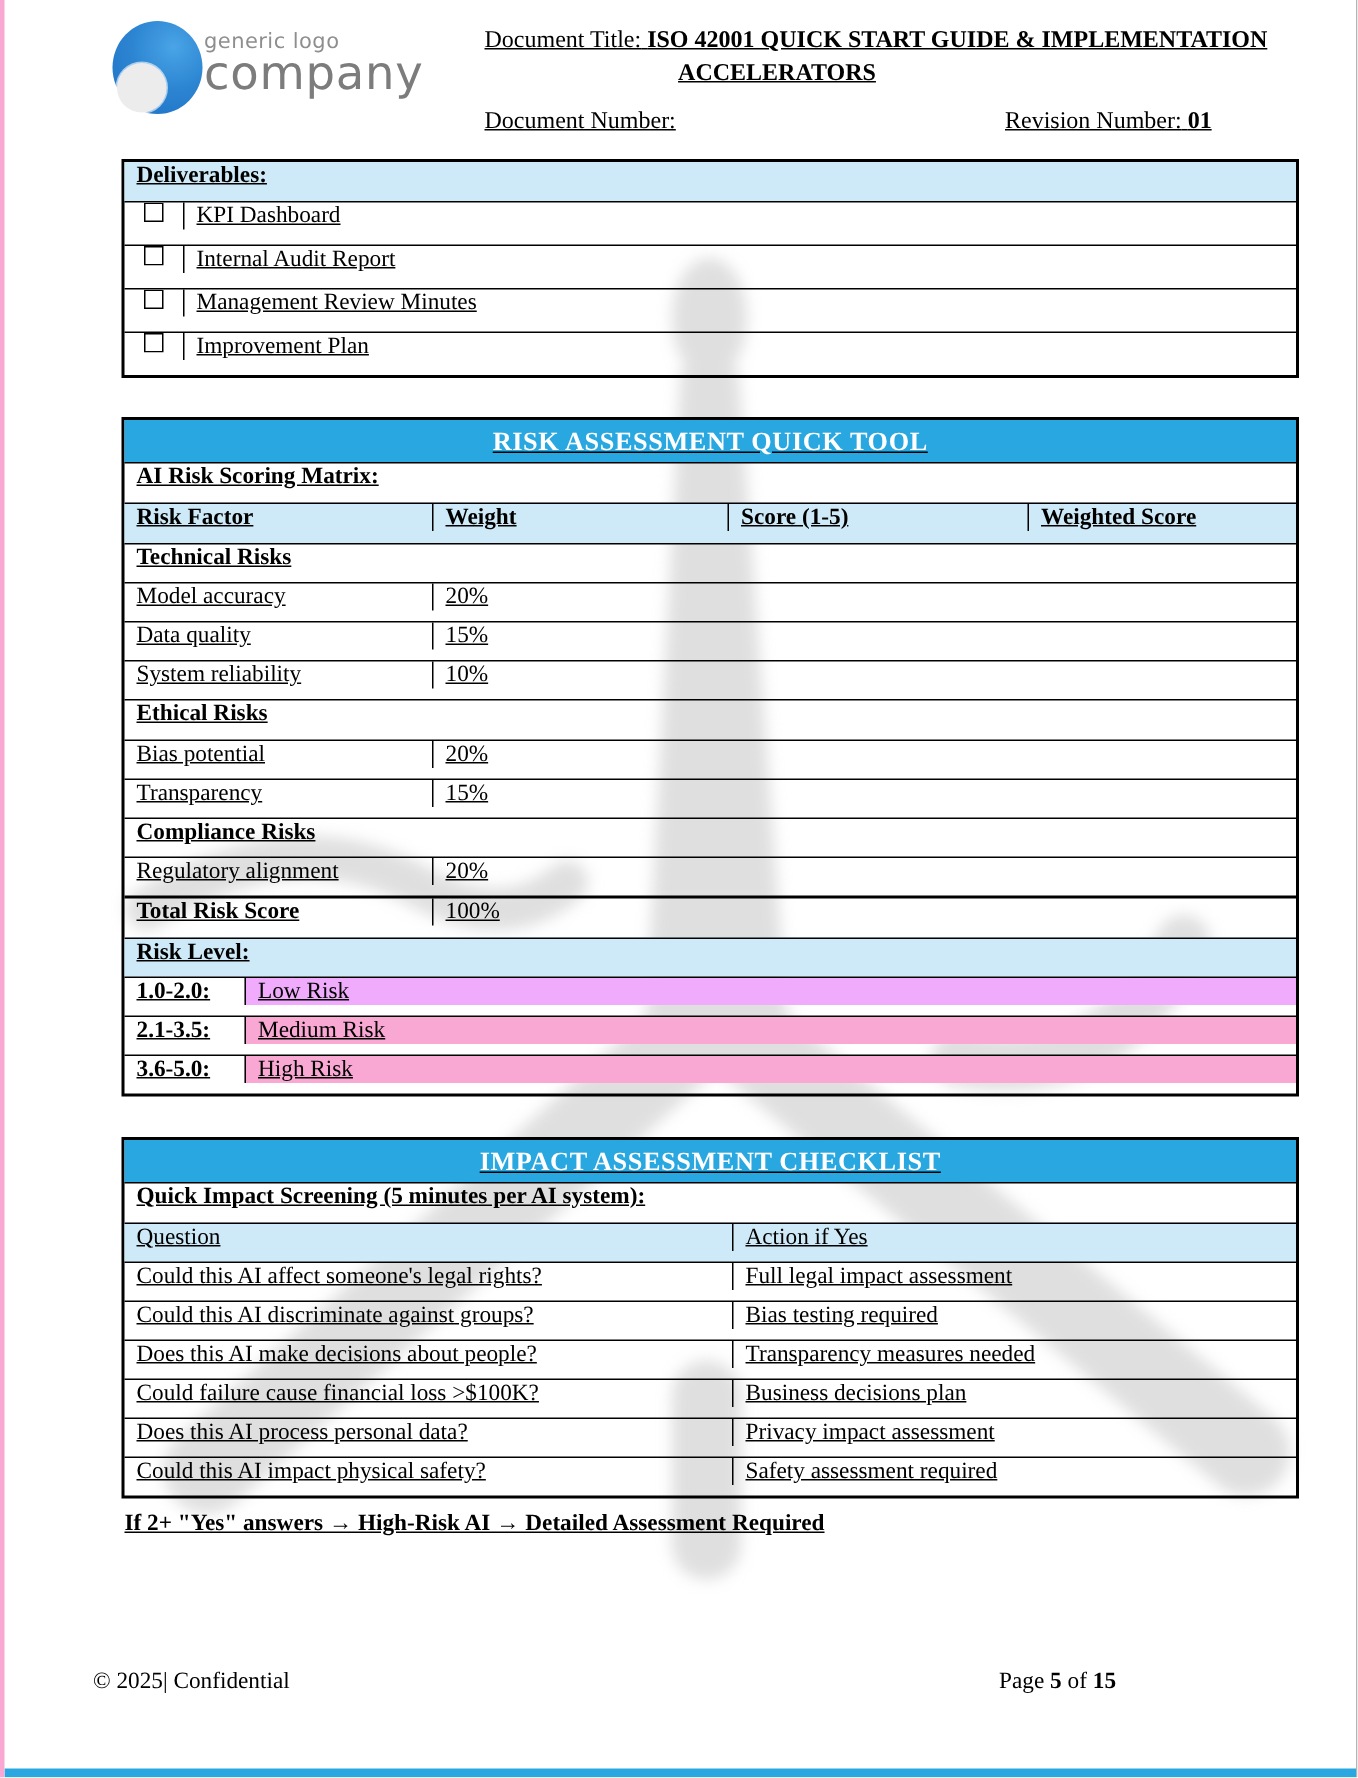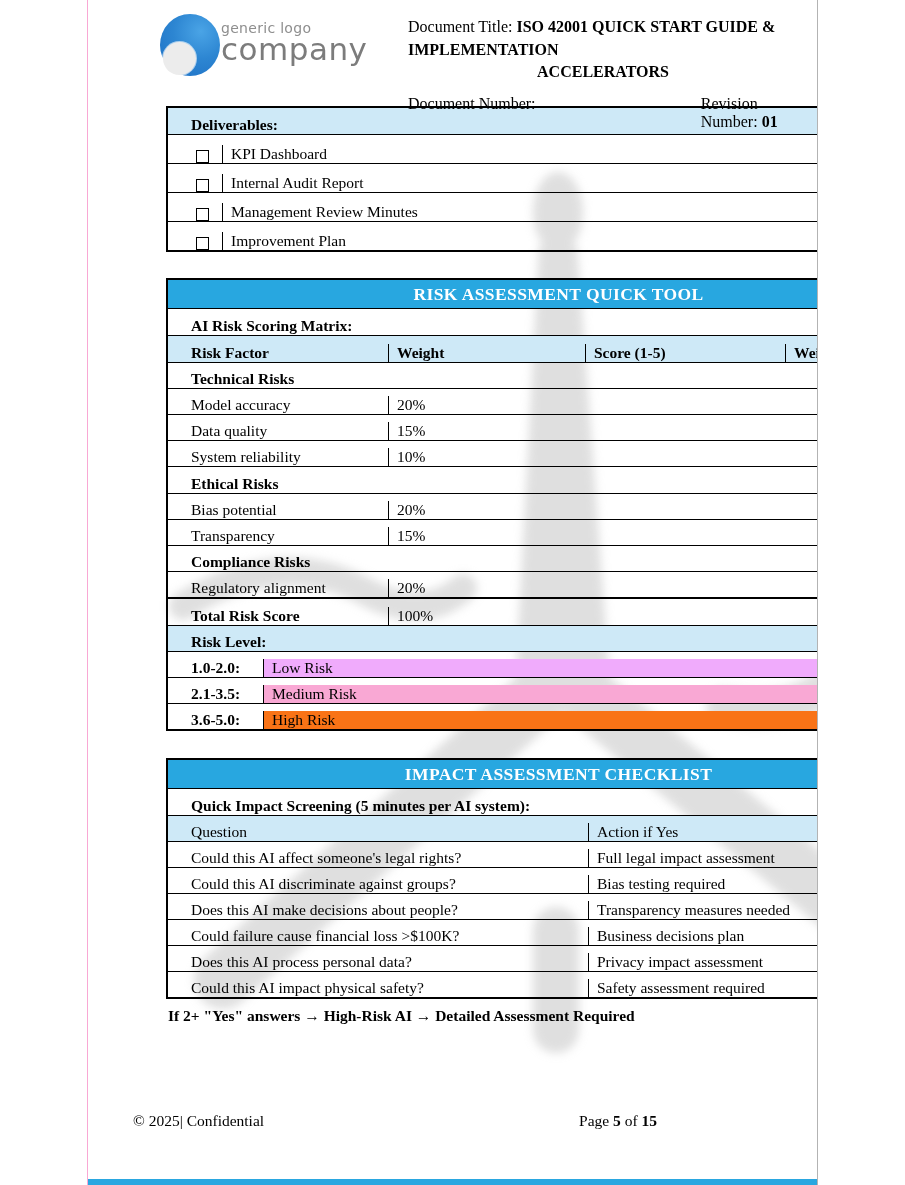--- a/index.html
+++ b/index.html
@@ -1,20 +1,21 @@
 <!DOCTYPE html>
 <html><head>
 <meta charset="utf-8">
 <style>
   html,body{margin:0;padding:0;background:#fff;}
   .page{
-    position:relative;width:731px;height:1185px;margin:0 auto;background:#fff;
+    position:relative;width:905px;height:1185px;margin:0 auto;background:#fff;
     font-family:"Liberation Serif","DejaVu Serif",serif;color:#000;
-    overflow:hidden;border-left:1px solid #f9a8d4;border-right:1px solid #b3b3b3;
+    overflow:hidden;border-left:3px solid #f9a8d4;border-right:1px solid #b3b3b3;
     box-sizing:border-box;
+    text-decoration:underline;
   }
   .wm{position:absolute;left:0;top:0;z-index:0;pointer-events:none;}
   .content{position:relative;z-index:1;}
 
   
   .hdr{display:flex;height:106px;box-sizing:border-box;padding:12px 0 0 72px;}
   .logo{position:relative;width:248px;height:70px;flex:none;}
   .logo-circle{position:absolute;left:0;top:2px;width:60px;height:62px;border-radius:50%;
     background:radial-gradient(circle at 68% 28%, #4aa4e6 0%, #2d86d2 45%, #1c6ec4 100%);}
   .logo-inner{position:absolute;left:3px;top:30px;width:33px;height:33px;border-radius:50%;
@@ -24,21 +25,21 @@
   .logo-big{font-size:31px;color:#7c7c7c;line-height:.85;letter-spacing:.5px;}
   .hdr-right{width:585px;padding-top:3px;font-size:16px;}
   .title-line{line-height:1.45;}
   .title-line2{width:390px;text-align:center;font-weight:bold;line-height:1.35;}
   .meta{display:flex;margin-top:12px;}
   .meta-doc{width:347px;}
   .b{font-weight:bold;}
 
   
   .tbl{margin-left:78px;width:785px;border:2px solid #000;box-sizing:border-box;font-size:15.5px;background:transparent;}
-  .trow{display:flex;align-items:flex-end;border-top:1px solid #000;height:25px;padding-left:15px;}
+  .trow{display:flex;align-items:flex-start;border-top:1px solid #000;height:25px;}
   .trow:first-child{border-top:none;} .h26{height:26px;}
   .cell{display:flex;align-items:center;box-sizing:border-box;padding-left:8px;border-left:1px solid #000;overflow:hidden;white-space:nowrap;}
   .cell:first-child{border-left:none;}
   .tbar{height:28px;background:#28a7e0;color:#fff;font-weight:bold;display:flex;align-items:center;justify-content:center;
     font-size:17.5px;letter-spacing:.4px;}
   .lb{background:#cee9f7;}
   .thick-top{border-top:2px solid #000;}
 
   
   .cb-col{width:39px;justify-content:center;padding-left:0;flex:none;}
@@ -47,29 +48,29 @@
   .checkbox{display:inline-block;width:13px;height:13px;border:1.5px solid #000;background:#fff;box-sizing:border-box;}
 
   
   .rc1{width:205px;flex:none;} .rc2{width:197px;flex:none;} .rc3{width:200px;flex:none;} .rc4{flex:1;}
   .span-all{flex:1;}
   
   .range-col{width:80px;flex:none;}
   .lvl{flex:1;}
   .lvl-low{background:#f0abfc;}
   .lvl-med{background:#f9a8d4;}
-  .lvl-high{background:#f97316;}
+  .lvl-high{background:#f9a8d4;}
 
   
   .qc{width:405px;flex:none;} .ac{flex:1;}
 
   .gap26{height:26px;} .gap27{height:27px;}
   .note{margin:8px 0 0 80px;font-weight:bold;font-size:15.5px;}
 
-  .footer{position:absolute;left:0;right:0;top:1112px;display:flex;justify-content:space-between;
+  .footer{position:absolute;left:14px;right:0;top:1112px;display:flex;justify-content:space-between;
     font-size:15.5px;padding:0 160px 0 45px;z-index:1;}
   .bottom-bar{position:absolute;left:0;right:0;bottom:0;height:6px;background:#2aa7e0;z-index:2;}
 </style>
 </head>
 <body>
 
 <div class="page">
 
   <svg class="wm" width="905" height="1185" viewBox="0 0 905 1185">
     <defs>

